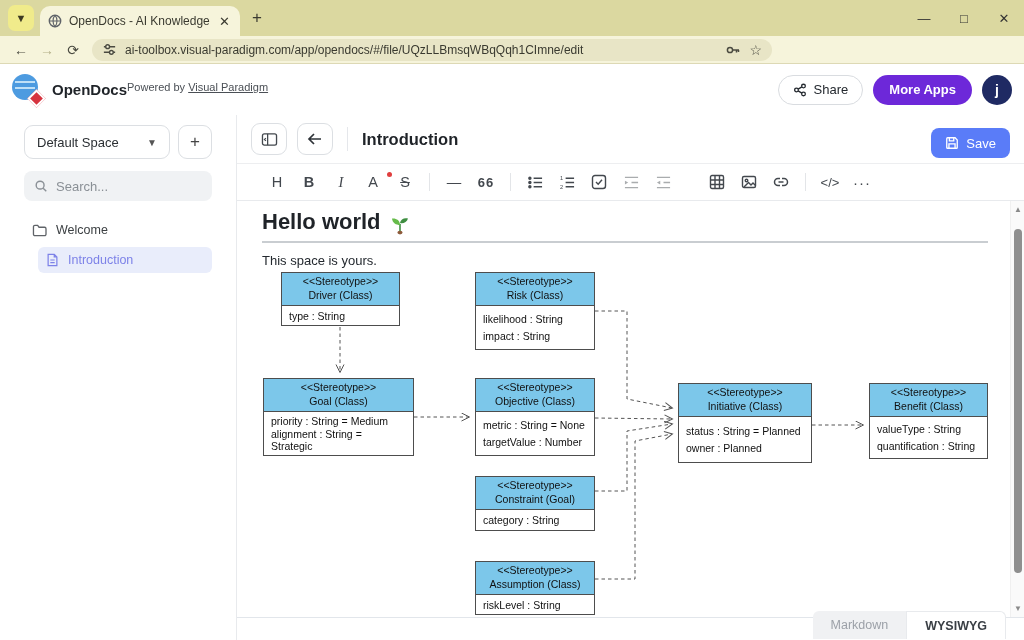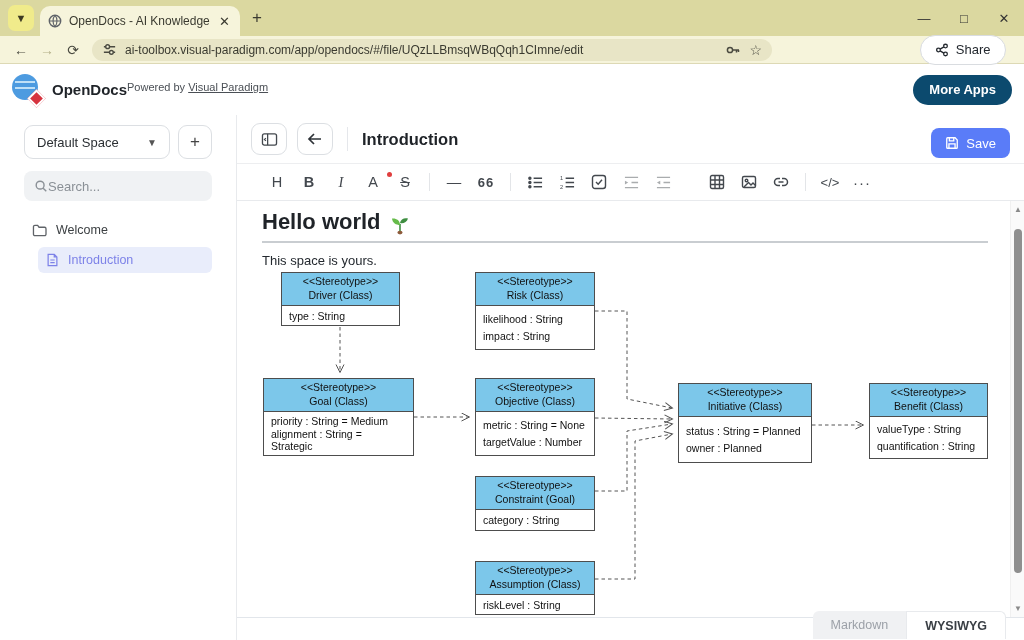--- a/index.html
+++ b/index.html
@@ -31,33 +31,33 @@
   
   .app-header { position:absolute; top:64px; left:0; width:1024px; height:51px; background:#fff; display:flex; align-items:center; padding:0 12px; }
   .vp-logo { width:32px; height:32px; position:relative; margin-right:8px; }
   .vp-globe { position:absolute; left:0; top:0; width:26px; height:26px; border-radius:50%; background:#4D9BE0; overflow:hidden; }
   .vp-globe:before { content:""; position:absolute; left:3px; top:7px; right:3px; height:4px; border-top:2px solid #BFE0F7; border-bottom:2px solid #BFE0F7; }
   .vp-diamond { position:absolute; right:1px; bottom:1px; width:13px; height:13px; background:#D6333F; border:2px solid #fff; transform:rotate(45deg); }
   .app-title-group { display:flex; flex-direction:row; }
   .app-name { font-size:15px; font-weight:bold; color:#1F2328; }
   .powered { font-size:11px; color:#4a4f55; }
   .powered u { text-decoration:underline; }
-  .header-right { margin-left:auto; display:flex; align-items:center; gap:10px;flex-direction:column; }
+  .header-right { margin-left:auto; display:flex; align-items:center; gap:10px; }
   .share-btn { height:30px; border:1px solid #D9DCE0; border-radius:16px; background:#fff; display:flex; align-items:center; gap:7px; padding:0 14px; font-size:13px; color:#24292F; }
   .moreapps-btn { height:30px; border-radius:16px; display:flex; align-items:center; padding:0 16px; font-size:13px; font-weight:bold; color:#fff; }
   .avatar { width:30px; height:30px; border-radius:50%; display:flex; align-items:center; justify-content:center; color:#fff; font-size:14px; font-weight:bold; }
 
   
   .app-body { position:absolute; top:115px; left:0; width:1024px; height:525px; display:flex; }
   .sidebar { width:237px; border-right:1px solid #E8EAED; background:#fff; padding:10px 24px; }
   .space-row { display:flex; gap:8px; }
   .space-select { flex:1; height:34px; border:1px solid #DCDFE3; border-radius:9px; display:flex; align-items:center; padding:0 12px; font-size:13px; color:#2b2f33; }
   .space-caret { margin-left:auto; font-size:10px; color:#555; }
   .add-space-btn { width:34px; height:34px; border:1px solid #DCDFE3; border-radius:9px; display:flex; align-items:center; justify-content:center; font-size:17px; color:#444; }
-  .search-box { margin-top:12px; height:30px; background:#F0F2F4; border-radius:8px; display:flex; align-items:center; padding:0 10px; }
+  .search-box { margin-top:12px; height:30px; background:#F0F2F4; border-radius:8px; display:flex; align-items:center; padding:0 10px; gap:8px; }
   .search-box input { border:none; outline:none; background:transparent; font-size:13px; color:#333; width:100%; font-family:"Liberation Sans",sans-serif; }
   .search-box input::placeholder { color:#8A9096; }
   .tree { margin-top:16px; }
   .tree-row { height:26px; display:flex; align-items:center; gap:9px; padding:0 8px; font-size:12.5px; color:#3C4043; border-radius:6px; }
   .tree-row.child { margin-left:14px; margin-top:4px; }
   .tree-row.selected { background:#E9EDFB; color:#7D82E8; }
 
   .main { flex:1; display:flex; flex-direction:column; background:#fff; position:relative; }
   .doc-titlebar { height:48px; display:flex; align-items:center; padding:0 14px; gap:10px; }
   .sq-btn { width:36px; height:32px; border:1px solid #DCDFE3; border-radius:9px; background:#fff; display:flex; align-items:center; justify-content:center; }
@@ -162,21 +162,21 @@
       <span class="icon">
         <svg width="14" height="14" viewBox="0 0 16 16" fill="none" stroke="#24292F" stroke-width="1.5">
             <circle cx="4" cy="8" r="2.1"></circle>
             <circle cx="12" cy="3.5" r="2.1"></circle>
             <circle cx="12" cy="12.5" r="2.1"></circle>
             <path d="M5.9,7 L10.1,4.5 M5.9,9 L10.1,11.5"></path>
           </svg>
       </span>
       <span>Share</span>
     </div>
-    <div class="moreapps-btn" style="background:#0c4a6e">
+    <div class="moreapps-btn" style="background:#6d28d9">
       <span>More Apps</span>
     </div>
     <div class="avatar" style="background:#1F2A63">
       <span>j</span>
     </div>
   </div>
 </div>
 
 <div class="app-body">
 

